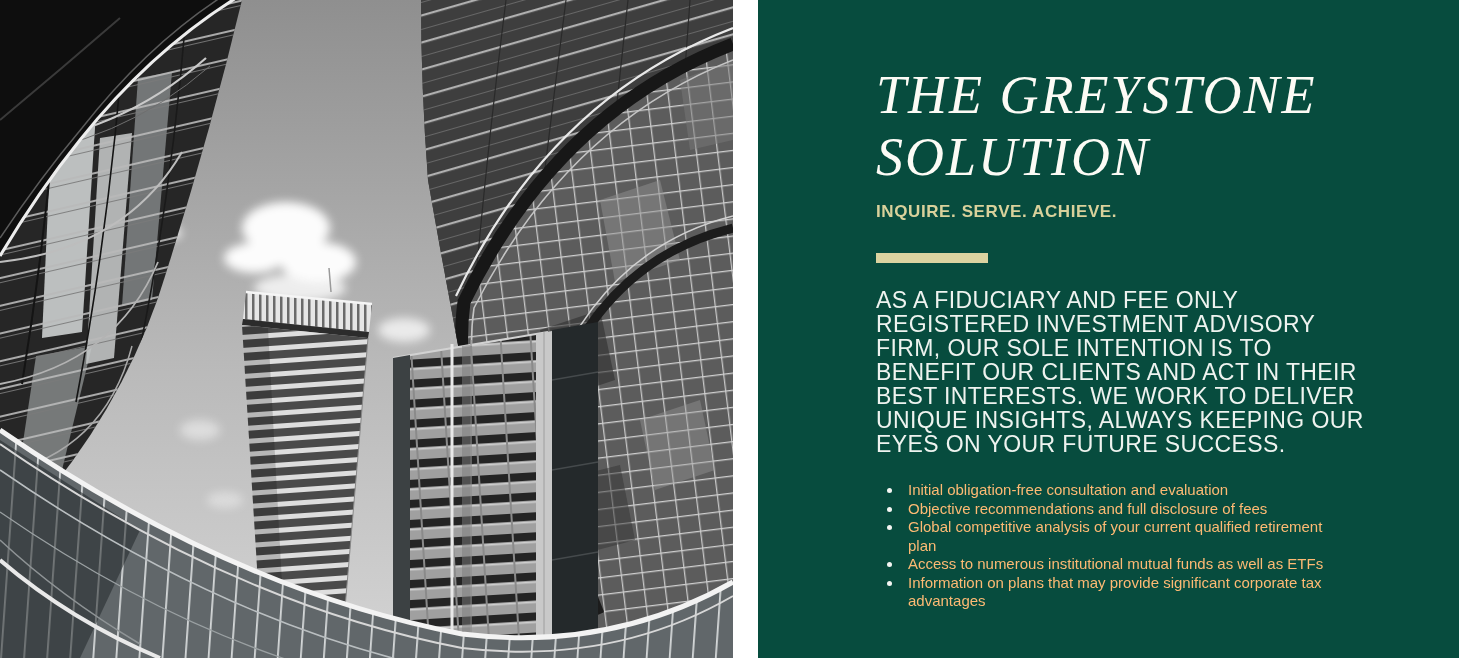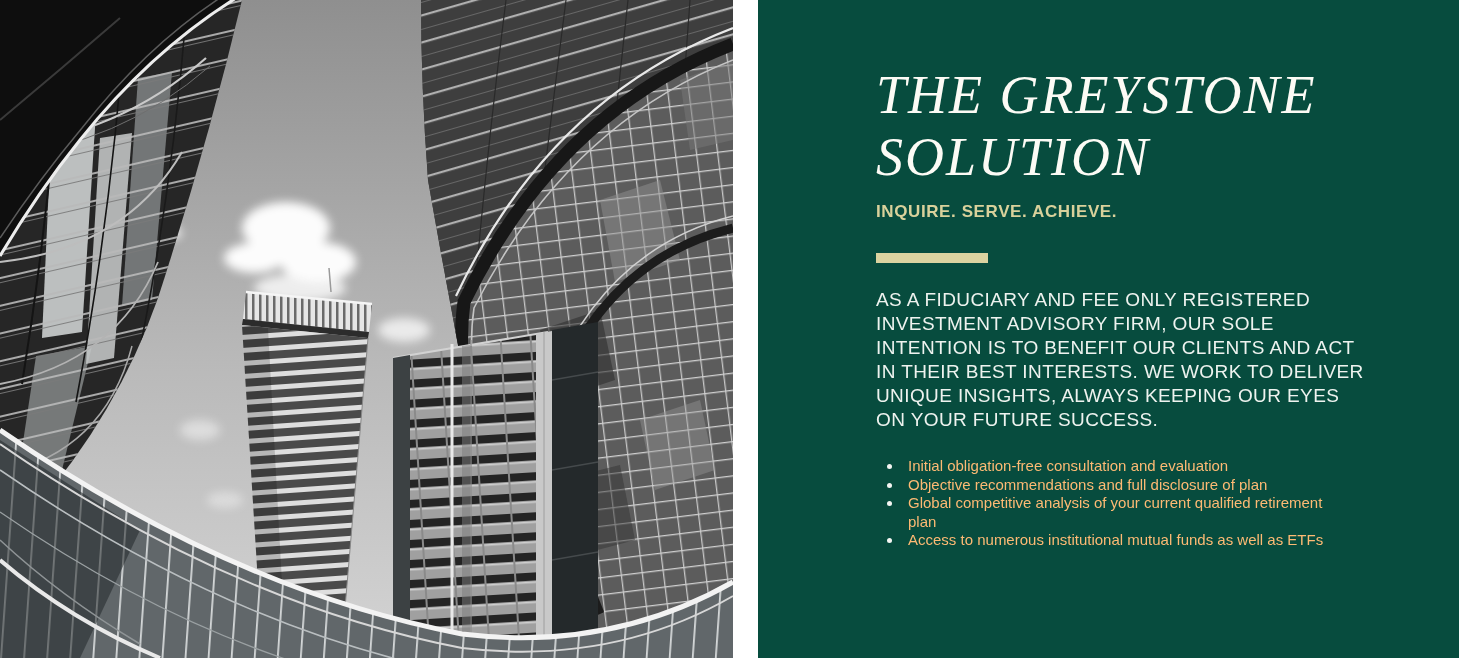--- a/index.html
+++ b/index.html
@@ -23,21 +23,21 @@
   .tagline{
     margin:14px 0 0 0;
     font-size:17px;font-weight:bold;letter-spacing:0.6px;
     color:#D9D19B;
   }
   .gold-bar{
     margin-top:31px;width:112px;height:10px;background:#DBD3A0;
   }
   .paragraph{
     margin:25px 0 0 0;
-    font-size:19px;line-height:24px;letter-spacing:0.4px;
+    font-size:23px;line-height:24px;letter-spacing:0.4px;
     color:#EEF3EF;max-width:497px;
   }
   .bullet-list{
     margin:25px 0 0 9px;padding:0;list-style:none;
     font-size:15px;line-height:18.5px;
     color:#fdba74;max-width:455px;
   }
   .bullet-list li{position:relative;padding-left:23px;}
   .bullet-list li .dot{
     position:absolute;left:2px;top:7px;width:5px;height:5px;border-radius:50%;
@@ -221,20 +221,21 @@
   </div>
 
   <div class="panel">
     <div class="panel-content">
       <h1 class="title">THE GREYSTONE SOLUTION</h1>
       <div class="tagline">INQUIRE. SERVE. ACHIEVE.</div>
       <div class="gold-bar"></div>
       <p class="paragraph">AS A FIDUCIARY AND FEE ONLY REGISTERED INVESTMENT ADVISORY FIRM, OUR SOLE INTENTION IS TO BENEFIT OUR CLIENTS AND ACT IN THEIR BEST INTERESTS. WE WORK TO DELIVER UNIQUE INSIGHTS, ALWAYS KEEPING OUR EYES ON YOUR FUTURE SUCCESS.</p>
       <ul class="bullet-list">
         <li><span class="dot"></span><span>Initial obligation-free consultation and evaluation</span></li>
-        <li><span class="dot"></span><span>Objective recommendations and full disclosure of plan</span></li>
+        <li><span class="dot"></span><span>Objective recommendations and full disclosure of fees</span></li>
         <li><span class="dot"></span><span>Global competitive analysis of your current qualified retirement plan</span></li>
         <li><span class="dot"></span><span>Access to numerous institutional mutual funds as well as ETFs</span></li>
+        <li><span class="dot"></span><span>Information on plans that may provide significant corporate tax advantages</span></li>
       </ul>
     </div>
   </div>
 
 </div>
 
 </body></html>

